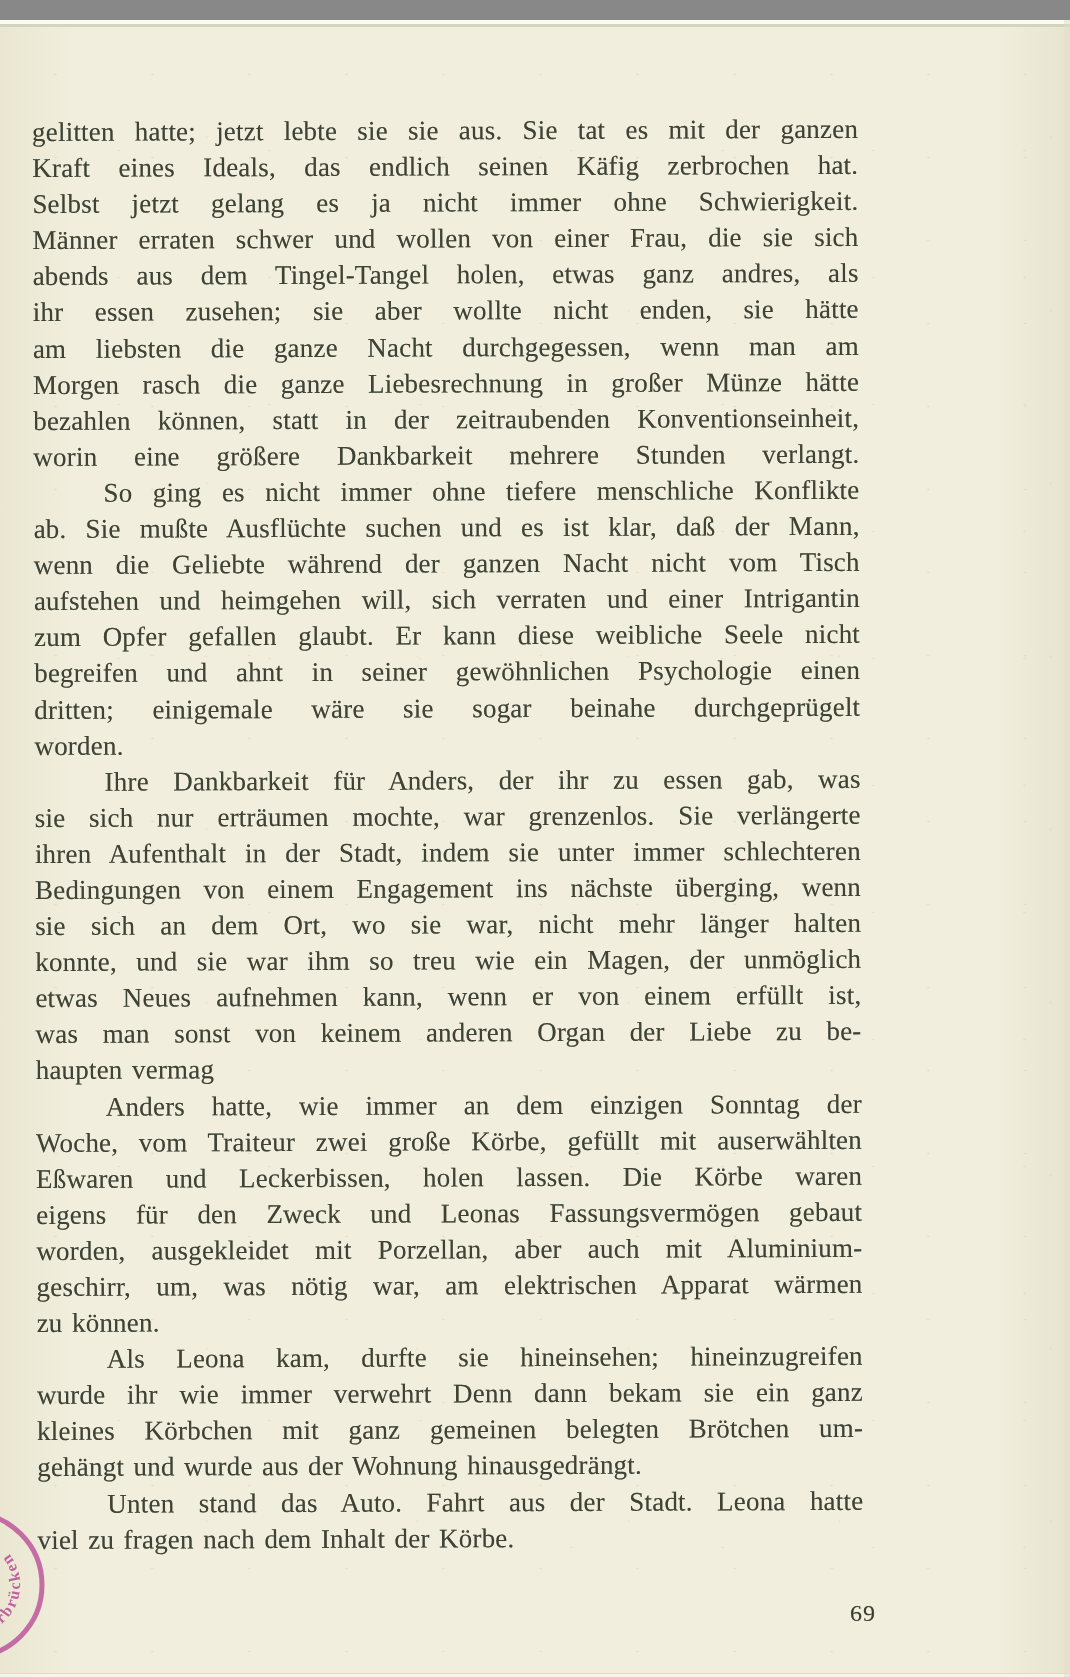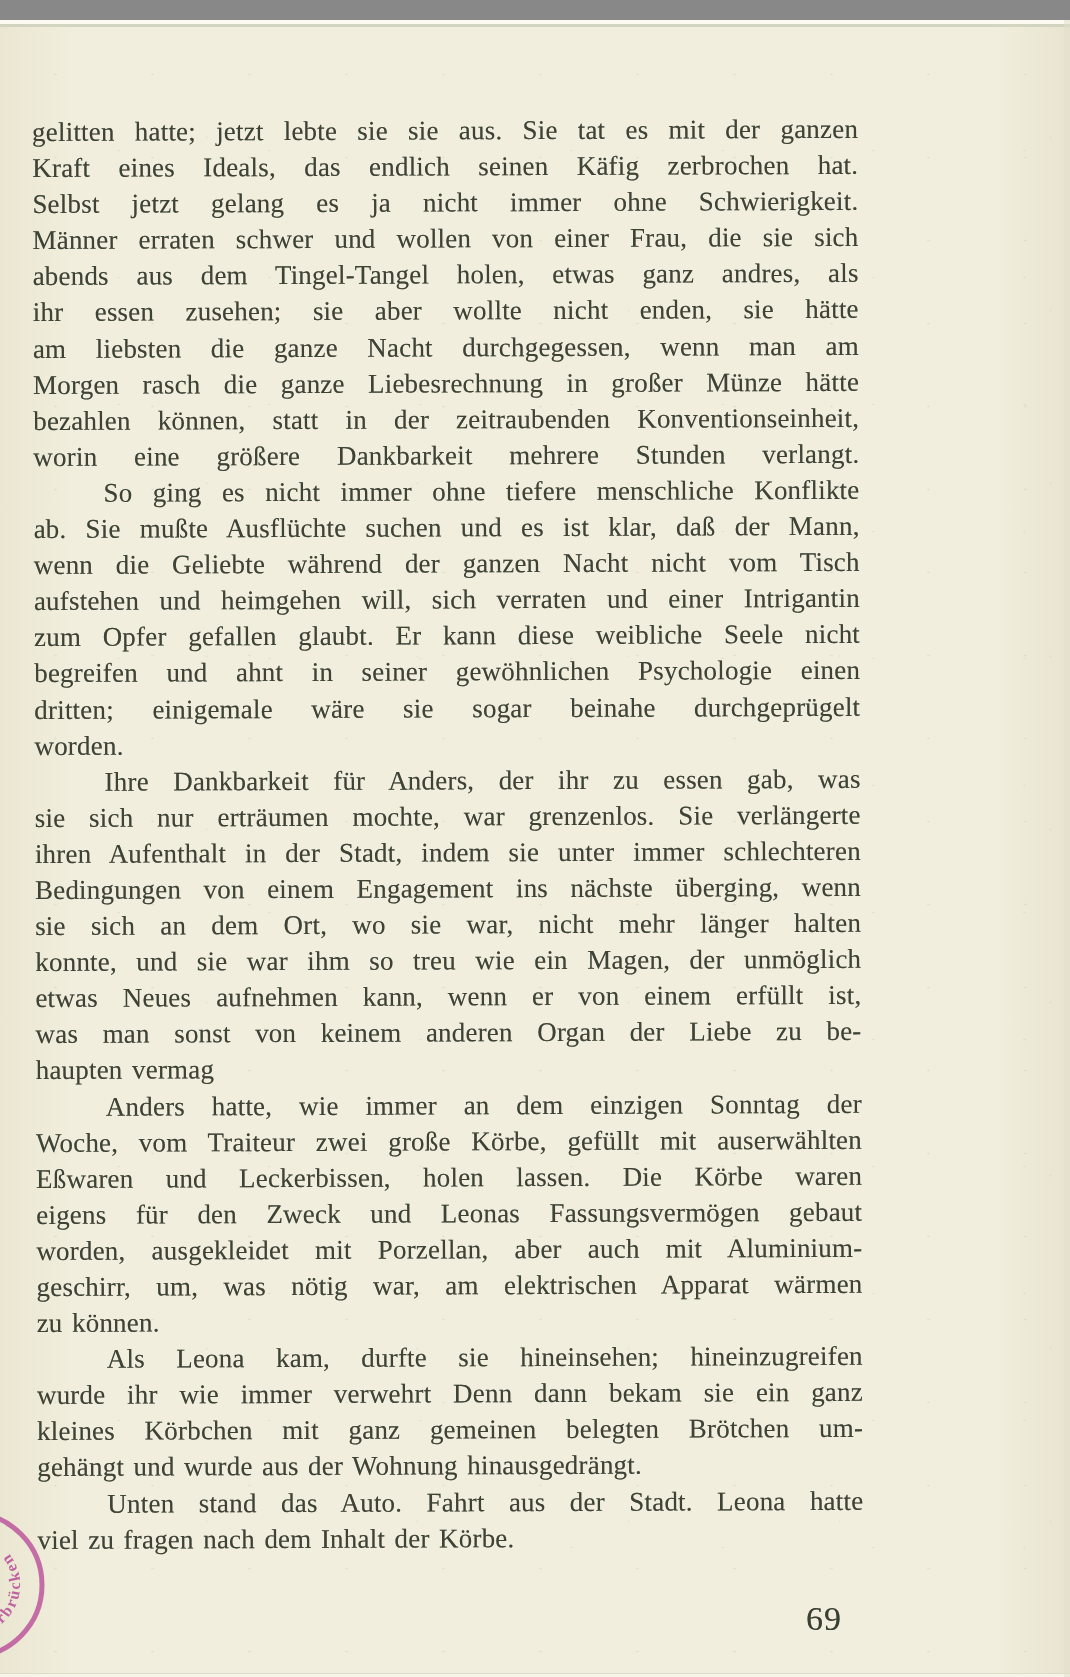--- a/index.html
+++ b/index.html
@@ -49,22 +49,22 @@
     overflow: visible;
   }
   .line.first { text-indent: 70px; }
   .line.loose-last { text-align-last: left; word-spacing: 2.5px; }
 
   #page-number {
     position: absolute;
     left: 806px;
     top: 1580px;
     width: 70px;
-    text-align: left;
-    font-size: 34px;
+    text-align: right;
+    font-size: 24px;
     letter-spacing: 1px;
     color: #3a3f33;
     text-shadow: 0 0 0.6px rgba(58,63,51,0.5);
   }
 
   #stamp { position: absolute; left: 0; top: 1470px; pointer-events: none; }
 </style>
 </head>
 <body>
 

